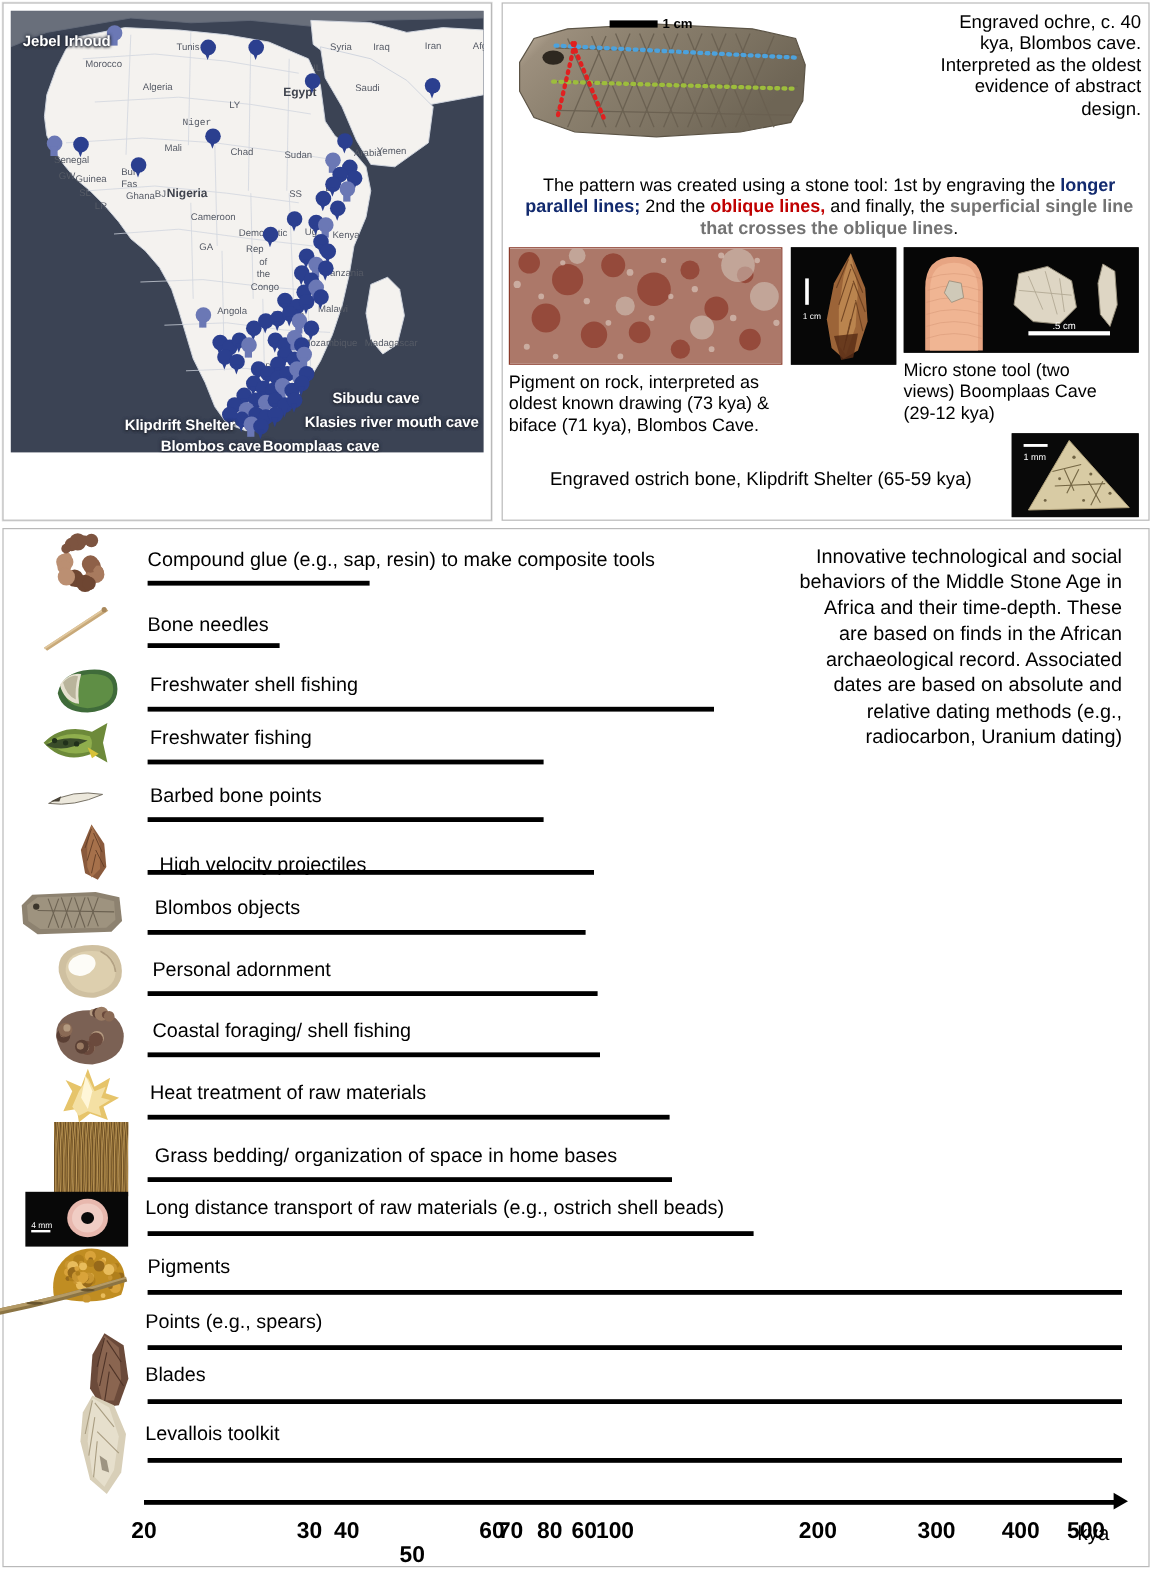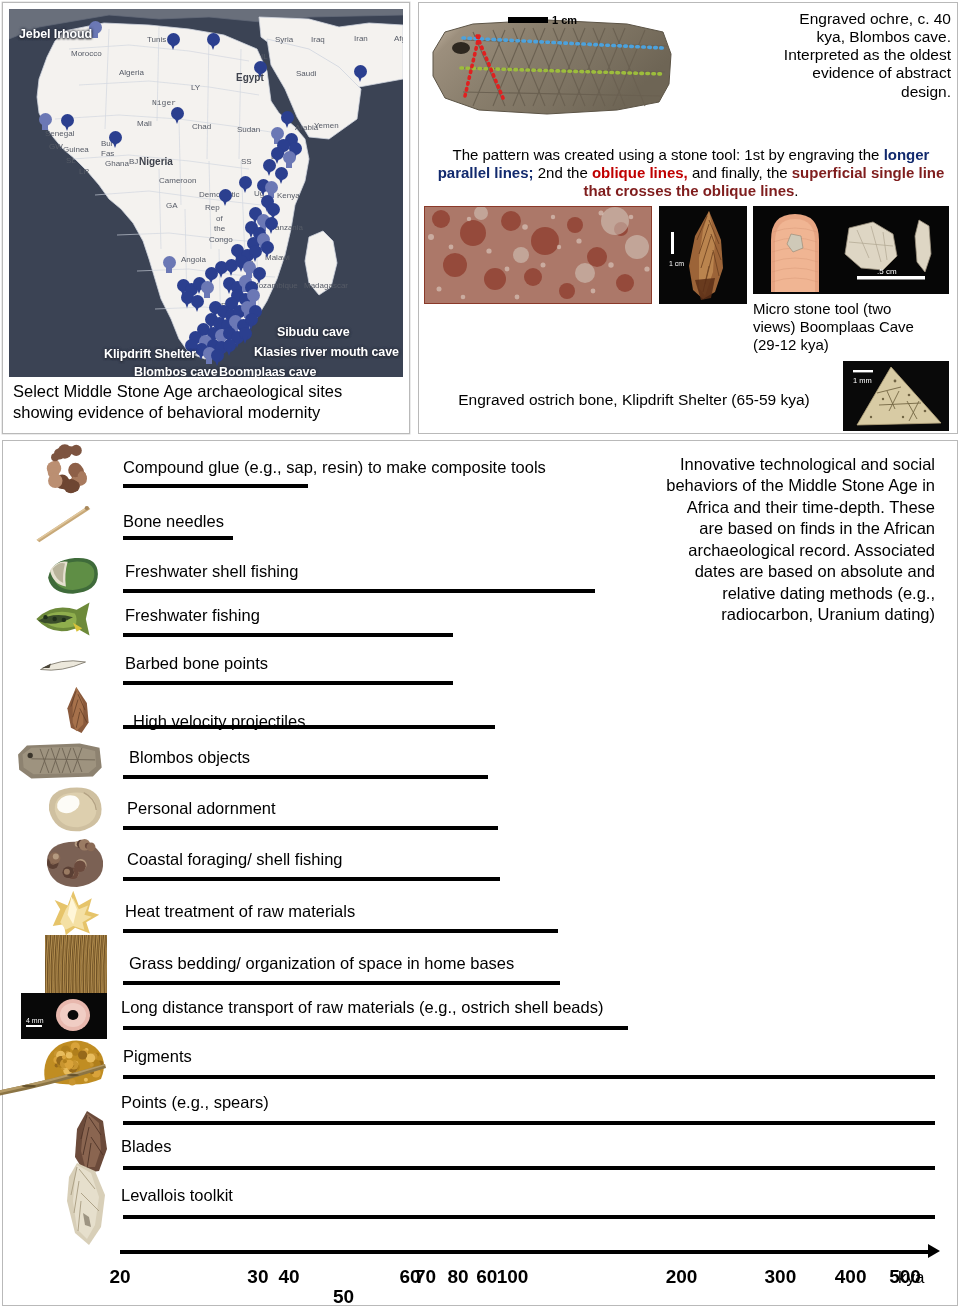--- a/index.html
+++ b/index.html
@@ -64,21 +64,21 @@
   #ochre-caption {
     position:absolute; right:4px; top:4px; width:178px;
     text-align:right; font-size:15.5px; line-height:1.17;
   }
   #ochre-method {
     position:absolute; left:4px; top:140px; width:528px;
     text-align:center; font-size:15px; line-height:1.19;
   }
   .b-blue { color:#122a6e; font-weight:bold; }
   .b-red  { color:#c00000; font-weight:bold; }
-  .b-green{ color:#7f1d1d; font-weight:bold; }
+  .b-green{ color:#737373; font-weight:bold; }
 
   .scalebar-wrap { position:absolute; display:flex; align-items:center; gap:4px; }
   .scalebar { background:#000; height:6px; }
   .scalebar-txt { font-size:11px; font-weight:600; color:#000; }
 
   
   #pigment-img {
     position:absolute; left:5px; top:203px; width:228px; height:98px;
     border:1px solid #8a3a2a; overflow:hidden;
   }
@@ -493,21 +493,20 @@
       <div id="site-labels">
           <div class="map-label" style="left: 10px; top: 18px;">Jebel Irhoud</div>
           <div class="map-label" style="left: 268px; top: 316px;">Sibudu cave</div>
           <div class="map-label" style="left: 245px; top: 336px;">Klasies river mouth cave</div>
           <div class="map-label" style="left: 95px; top: 338px;">Klipdrift Shelter</div>
           <div class="map-label" style="left: 125px; top: 356px;">Blombos cave</div>
           <div class="map-label" style="left: 210px; top: 356px;">Boomplaas cave</div>
         </div>
     </div>
 
-    <div id="map-caption">Select Middle Stone Age archaeological sites showing evidence of behavioral modernity</div>
   </div>
 
   <div id="right-panel">
 
     <div id="ochre-block">
 
       <div id="ochre-img">
         <svg width="260" height="128" viewBox="0 0 260 128">
           <defs>
             <linearGradient id="ochreG" x1="0" y1="0" x2="1" y2="0.4">
@@ -609,20 +608,21 @@
             <circle cx="222" cy="62" r="2.6"></circle>
               <circle cx="14" cy="82" r="2.5"></circle>
             <circle cx="38" cy="90" r="2.3"></circle>
               <circle cx="92" cy="90" r="2.4"></circle>
             <circle cx="128" cy="10" r="2.2"></circle>
               <circle cx="176" cy="6" r="2.5"></circle>
           </g>
         </g>
       </svg>
     </div>
+    <div id="pigment-cap">Pigment on rock, interpreted as oldest known drawing (73 kya) &amp; biface (71 kya), Blombos Cave.</div>
 
     <div id="biface-img">
       <svg width="88" height="98" viewBox="0 0 88 98">
         <rect width="88" height="98" fill="#070707"></rect>
         <path d="M50,5 L62,34 L64,62 L56,86 L44,93 L34,84 L30,60 L36,30 Z" fill="#9c6438"></path>
         <path d="M50,5 L56,34 L54,66 L46,90 L40,82 L40,52 L44,24 Z" fill="#c08a52" opacity="0.85"></path>
         <g stroke="#6b3f1f" stroke-width="0.9" fill="none" opacity="0.9">
           <path d="M48,10 L38,34"></path>
             <path d="M50,18 L40,48"></path>
             <path d="M52,30 L42,62"></path>

